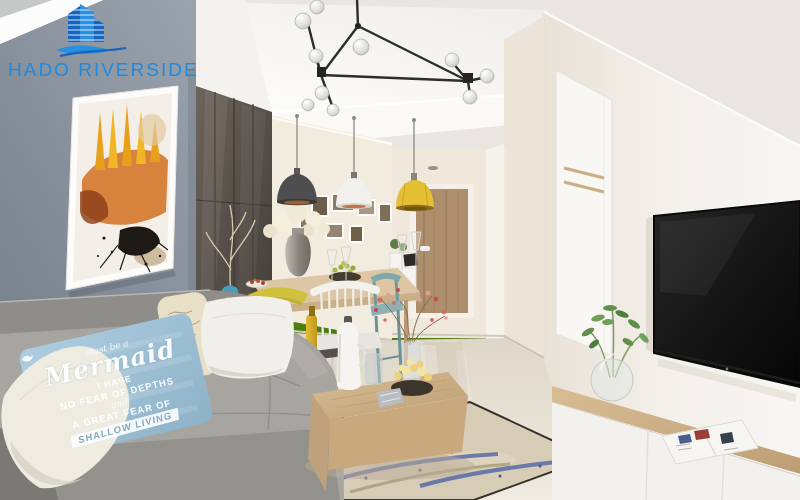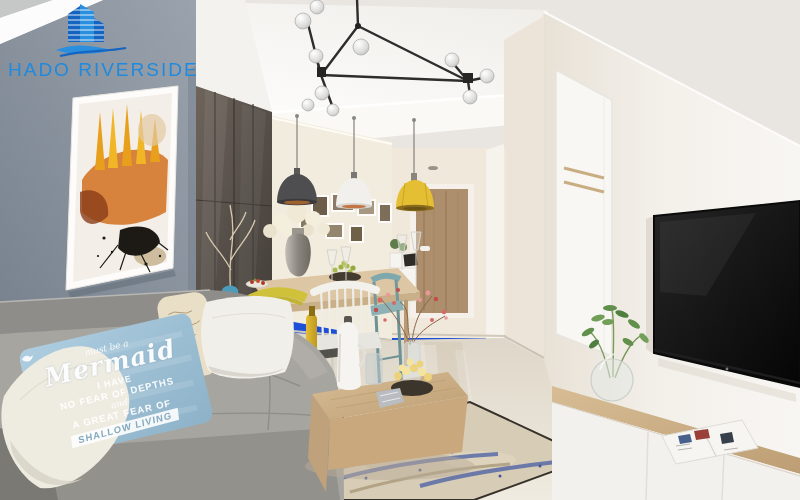--- a/index.html
+++ b/index.html
@@ -1,16 +1,16 @@
 <!DOCTYPE html>
 <html><head>
 <meta charset="utf-8">
 <style>
   html,body{margin:0;padding:0;background:#ffffff;}
-  .stage{position:relative;width:800px;height:500px;overflow:hidden;font-family:"Liberation Sans",sans-serif;background:#1d4ed8;}
+  .stage{position:relative;width:800px;height:500px;overflow:hidden;font-family:"Liberation Sans",sans-serif;background:#4d7c0f;}
   .stage svg{position:absolute;left:0;top:0;}
   
   .mermaid-text{
     position:absolute;left:30px;top:334px;width:172px;height:110px;
     transform:rotate(-13deg);
     display:flex;flex-direction:column;align-items:center;justify-content:center;
     color:rgba(255,255,255,.95);text-align:center;line-height:1.05;
     pointer-events:none;
   }
   .mt-script{font-family:"DejaVu Serif",serif;font-style:italic;}

